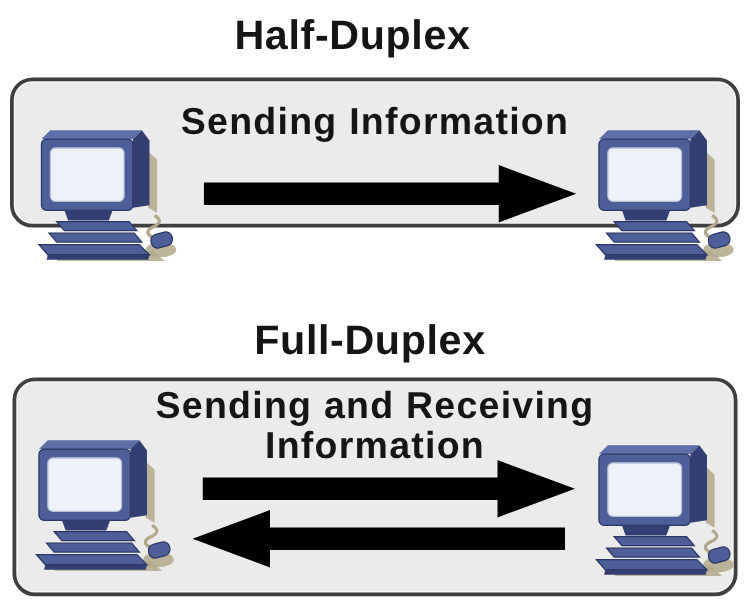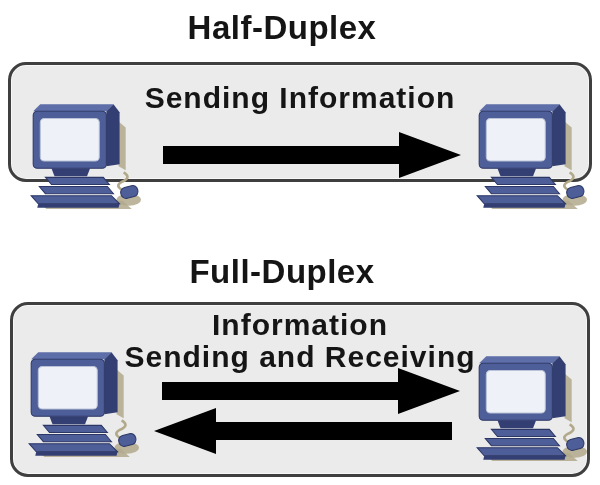--- a/index.html
+++ b/index.html
@@ -9,21 +9,21 @@
     font-family:"Liberation Sans","DejaVu Sans",sans-serif;
     position:relative;overflow:hidden;
   }
   .stage{position:absolute;inset:0;width:600px;height:485px;}
   .section-title{
     position:absolute;left:0;width:564px;text-align:center;
     font-size:33px;font-weight:700;color:var(--text,#151515);
     letter-spacing:0.5px;line-height:36px;
   }
   #title-half{top:10px;}
-  #title-full{top:254px;}
+  #title-full{top:254px;margin-left:14px;}
   .duplex-box{
     position:absolute;box-sizing:border-box;
     background:var(--box-bg,#ebebeb);
     border:3px solid var(--box-border,#3f3f3f);
     border-radius:18px;
     box-shadow:inset 0 0 0 1px rgba(255,255,255,.6);
   }
   #box-half{left:8px;top:62px;width:584px;height:120px;}
   #box-full{left:10px;top:302px;width:580px;height:175px;}
   .box-label{
@@ -114,22 +114,22 @@
       <svg viewBox="0 0 120 110">
           <use href="#sym-pc"></use>
         </svg>
     </div>
   </div>
 
   <div class="section-title" id="title-full">Full-Duplex</div>
 
   <div class="duplex-box" id="box-full">
     <div class="box-label" id="label-full">
+      <div>Sending and Receiving</div>
       <div>Information</div>
-      <div>Sending and Receiving</div>
     </div>
 
     <div class="pc" id="pc-full-left">
       <svg viewBox="0 0 120 110">
           <use href="#sym-pc"></use>
         </svg>
     </div>
 
     <div class="arrow" id="arrow-full-right">
       <svg viewBox="0 0 298 52">

